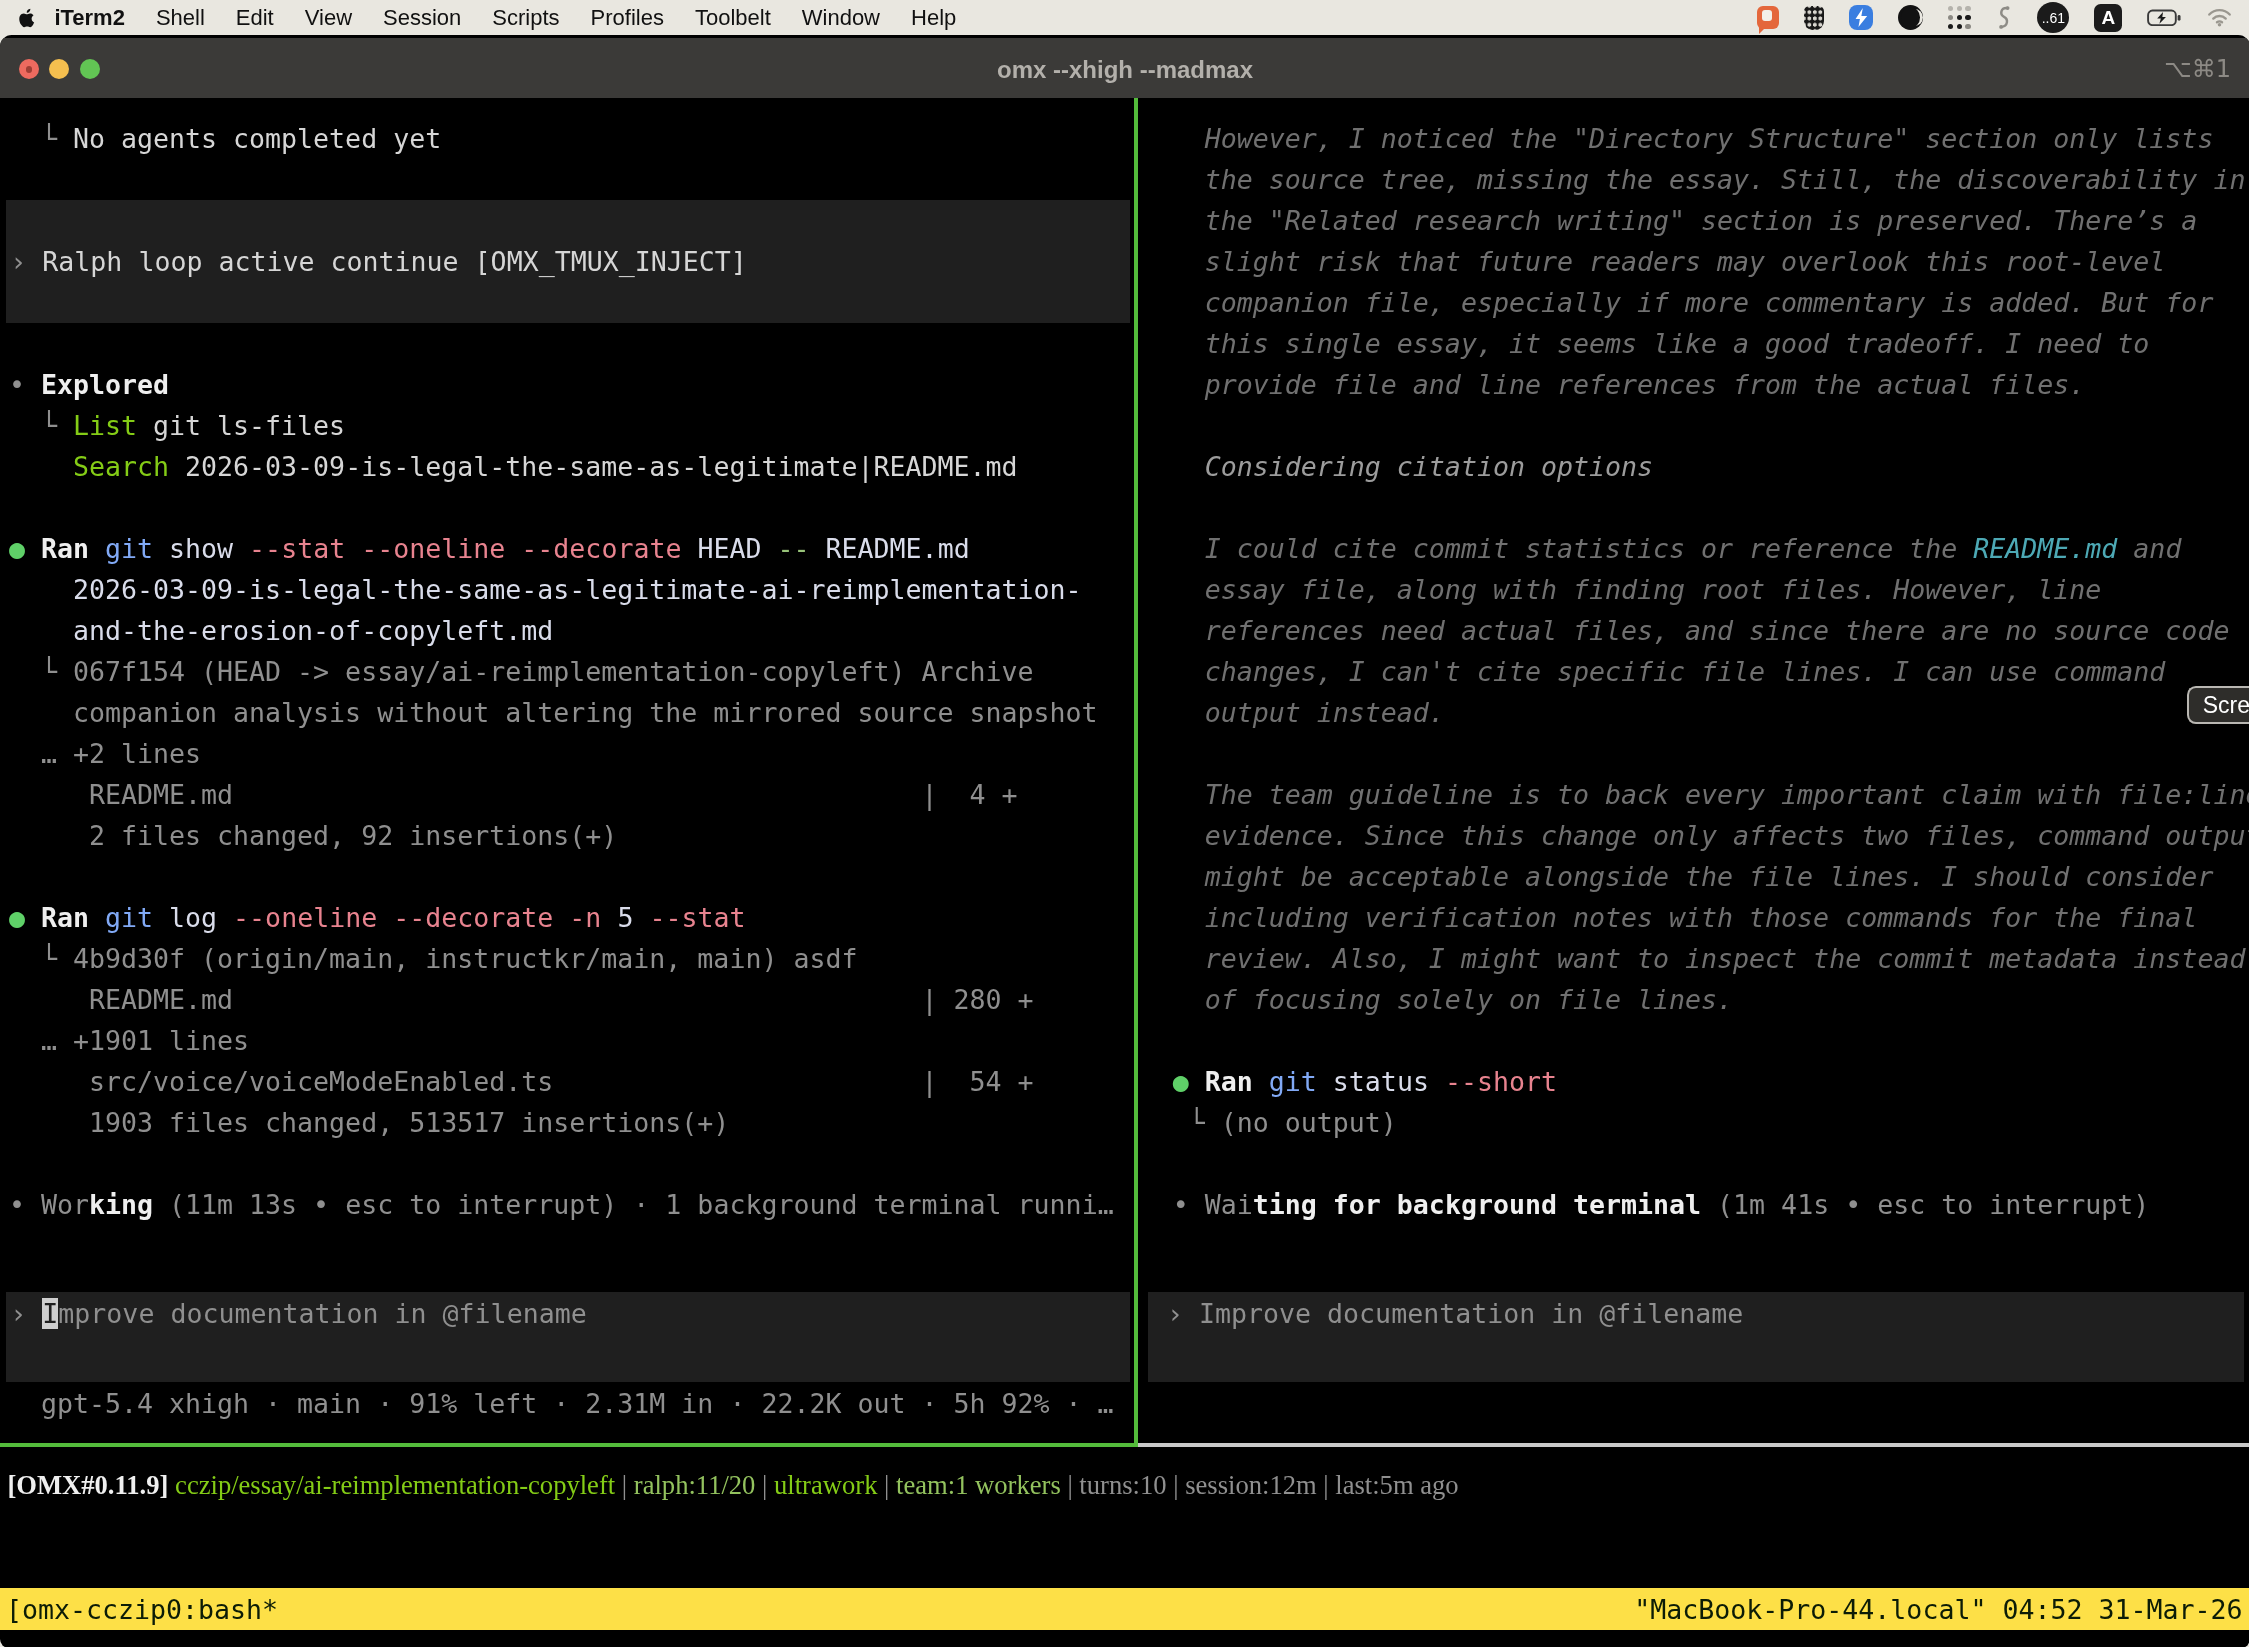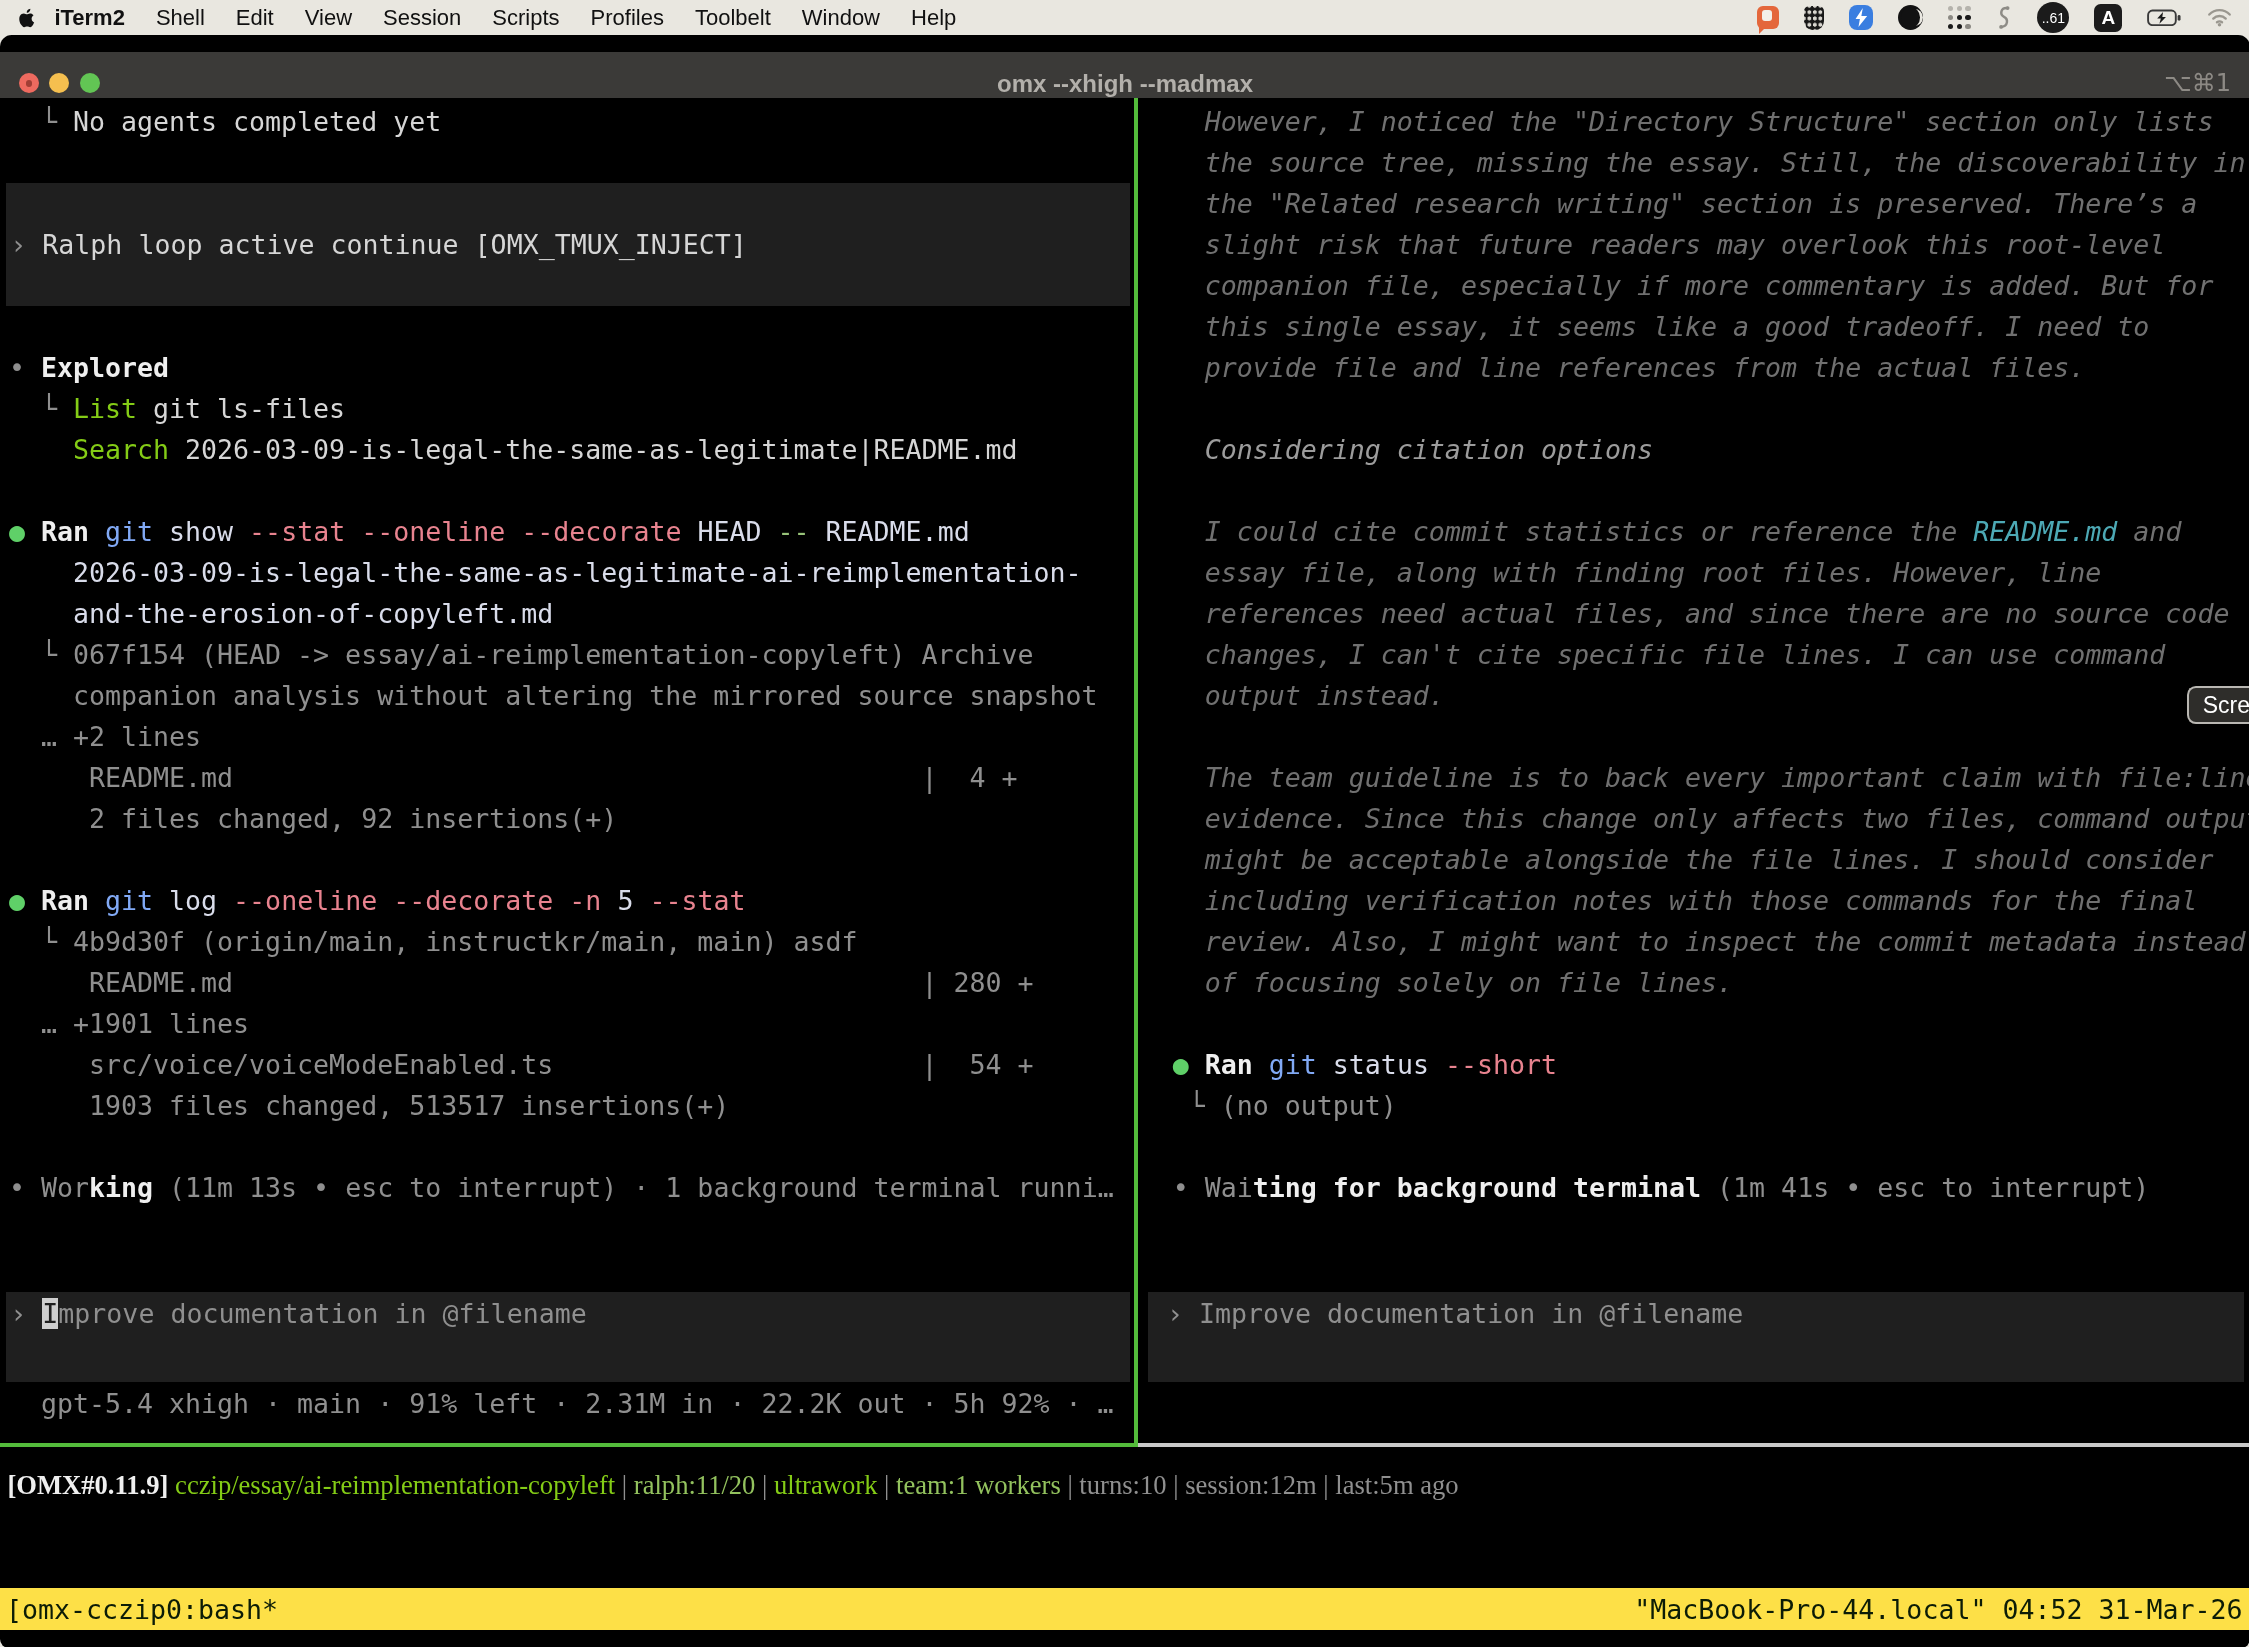--- a/index.html
+++ b/index.html
@@ -33,40 +33,40 @@
   .ic-count{min-width:32px;height:31px;background:#1b1b1b;border-radius:50%;color:#fff;
         font-size:14px;font-family:"Liberation Sans",sans-serif;display:flex;align-items:center;justify-content:center;}
   .ic-a{width:28px;height:28px;background:#1c1c1c;border-radius:6.6px;color:#fff;font-weight:bold;
         font-size:19px;display:flex;align-items:center;justify-content:center;}
   .ic-batt{width:35px;height:17.7px;}
   .ic-wifi{width:25px;height:19px;}
 
   
   .window{position:absolute;top:35px;left:0;right:0;bottom:0;background:#000;
           border-radius:11.8px 11.8px 8.9px 8.9px;overflow:hidden;}
-  .titlebar{position:absolute;top:17px;left:0;right:0;height:63px;background:#3b3a38;text-decoration:underline;}
+  .titlebar{position:absolute;top:3px;left:0;right:0;height:63px;background:#3b3a38;text-decoration:underline;}
   .lights{position:absolute;left:19px;top:21.4px;display:flex;gap:10.3px;}
   .light{width:20px;height:20px;border-radius:50%;position:relative;}
   .light.red{background:#ee6a5f;}
   .light.red i{position:absolute;left:6.6px;top:6.6px;width:6.6px;height:6.6px;border-radius:50%;background:#a03e35;}
   .light.yellow{background:#f5bf4f;}
   .light.green{background:#62c554;}
   .win-title{position:absolute;left:0;right:0;top:0;height:63px;line-height:63px;text-align:center;
           color:#b3b0ab;font-size:24px;font-weight:bold;}
   .win-shortcut{position:absolute;right:19px;top:0;height:63px;line-height:63px;color:#8d8a85;
           font-size:24px;font-family:"DejaVu Sans",sans-serif;}
 
   
   .content{position:absolute;top:63px;left:0;right:0;height:1346px;display:flex;background:#000;}
   .pane{position:relative;height:100%;background:#000;overflow:hidden;
         font-family:"DejaVu Sans Mono",monospace;font-size:26.6px;}
   .pane-left{width:1134px;}
   .pane-divider{width:3.7px;background:#54bb3b;}
   .pane-right{flex:1;}
-  .rows{padding-top:3px;}
+  .rows{padding-top:20px;}
   .trow{height:41px;line-height:41px;white-space:pre;color:#cfcfcf;}
   .pane-left .trow{padding-left:8.9px;}
   .pane-right .trow{padding-left:35px;}
   .pane-left .trow.boxed{background:#1f1f1f;margin-left:5.9px;margin-right:4.4px;padding-left:4.4px;}
 
   .inputbox{position:absolute;top:1194px;height:90px;background:#1f1f1f;}
   .pane-left .inputbox{left:5.9px;right:4.4px;}
   .pane-right .inputbox{left:10.3px;right:5.9px;}
   .inputbox .trow{margin-top:1px;}
   .pane-left .inputbox .trow{padding-left:4.4px;}

